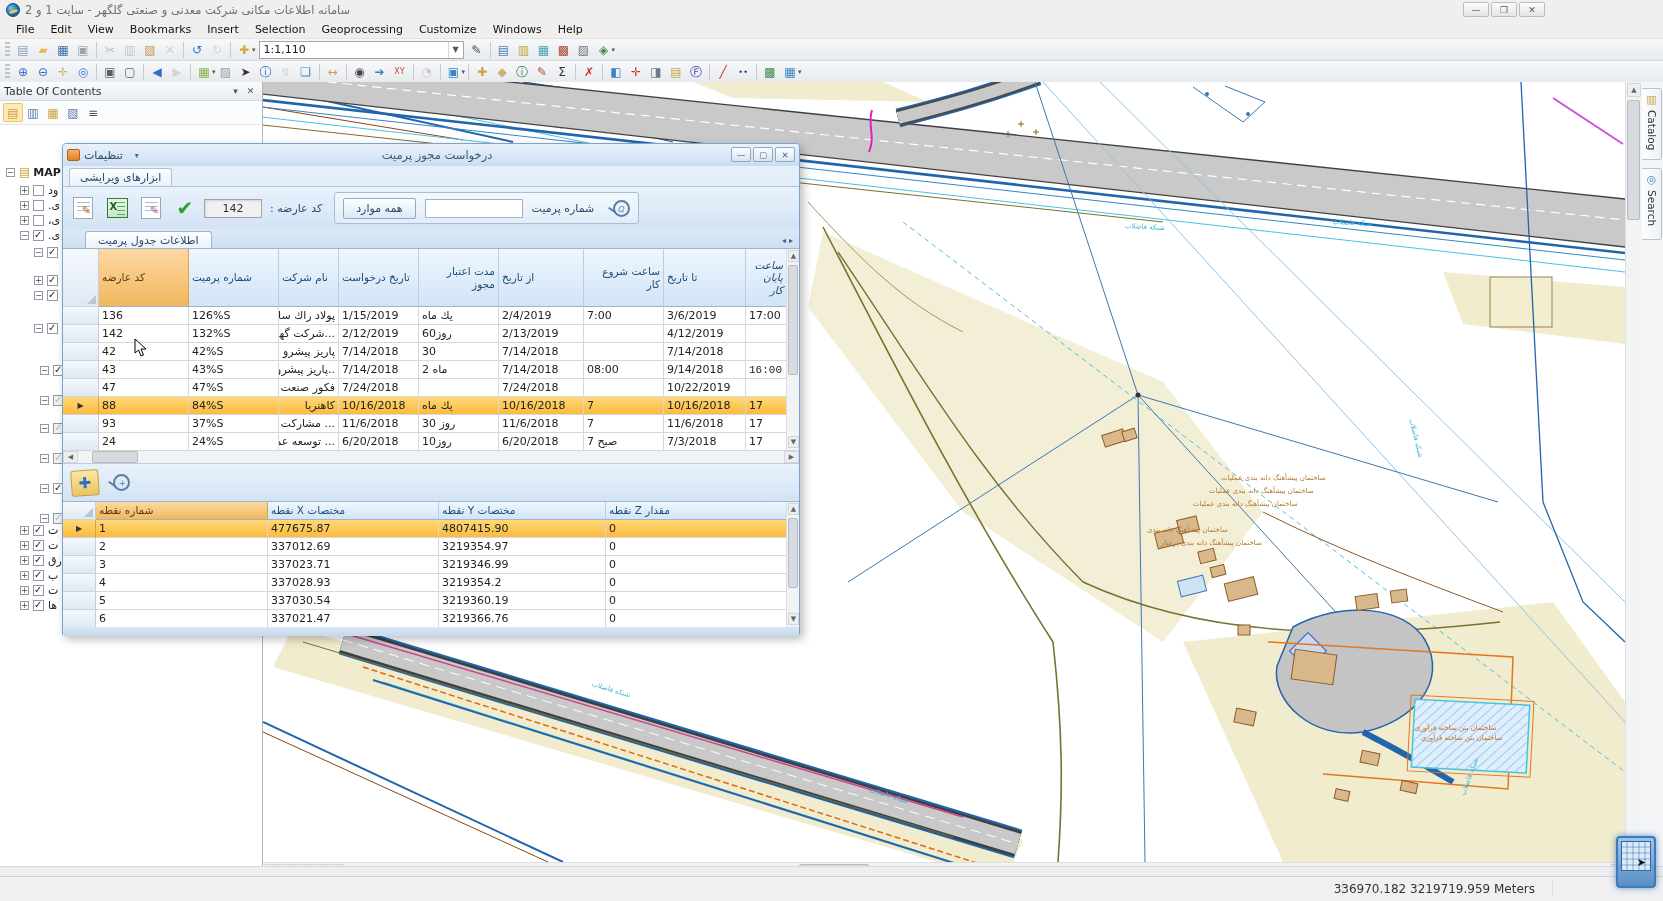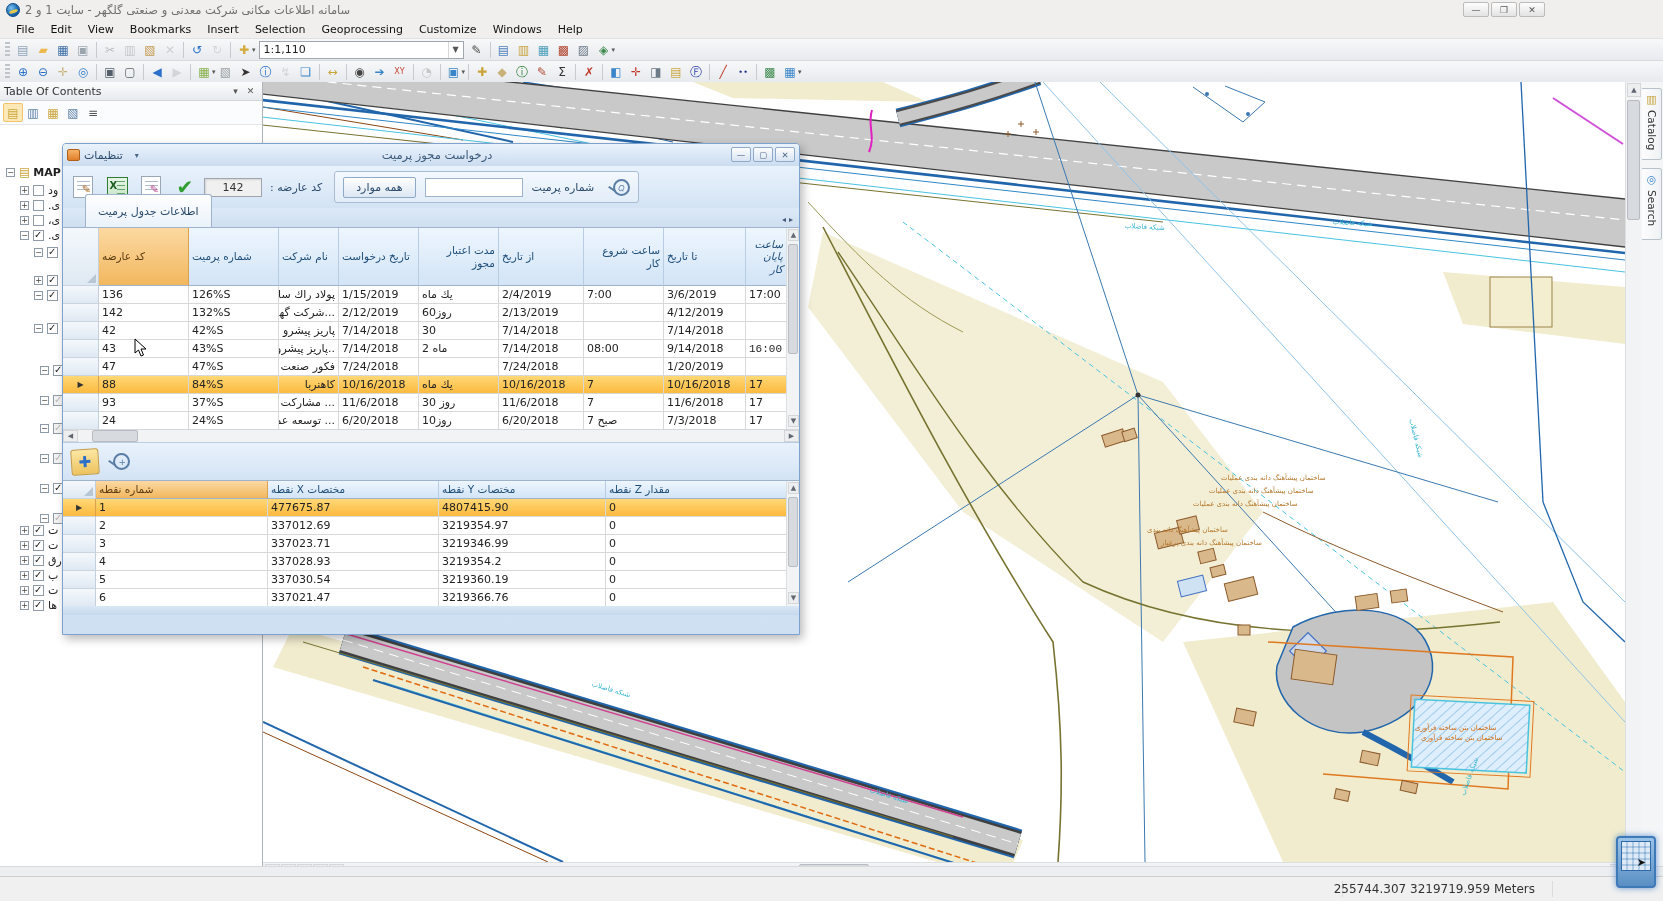--- a/index.html
+++ b/index.html
@@ -90,21 +90,21 @@
   .code-box { width:58px; height:19px; background:#f0f0f0; border:1px solid #9fa6ad; box-shadow:inset 1px 1px 2px rgba(0,0,0,0.12); display:flex; align-items:center; justify-content:center; color:#333; }
   .code-label { color:#2b4a6b; direction:rtl; margin:0 4px; }
   .search-group { height:32px; border:1px solid #a8bcd4; border-radius:3px; background:linear-gradient(#f3f8fd,#e2edf8); display:flex; align-items:center; padding:0 8px; gap:9px; margin-left:4px; }
   .btn-all { height:21px; padding:0 12px; border:1px solid #8fa9c8; border-radius:2px; background:linear-gradient(#fefefe,#dce7f3); color:#2b4a6b; display:flex; align-items:center; direction:rtl; }
   .permit-input { width:98px; height:19px; border:1px solid #9fb4cc; background:#fff; }
   .search-label { color:#2b4a6b; direction:rtl; }
   .mag { width:17px; height:17px; border:2px solid #5a7da6; border-radius:50%; position:relative; margin-left:10px; }
   .mag:after { content:""; position:absolute; left:-7px; top:7px; width:8px; height:2px; background:#5a7da6; transform:rotate(35deg); }
   .mag .dot { position:absolute; left:3px; top:3px; font-size:8px; color:#5a7da6; }
   .dlg-gridtabs { height:19px; display:flex; align-items:flex-end; padding-left:22px; position:relative; background:linear-gradient(#dcE9f7,#cfdff1); }
-  .grid-tab { height:17px; padding:16px 12px; background:linear-gradient(#fefeff,#eaf2fa); border:1px solid #9fb4cc; border-bottom:none; border-radius:3px 3px 0 0; color:#2b4a6b; display:flex; align-items:center; direction:rtl; }
+  .grid-tab { height:17px; padding:0 12px; background:linear-gradient(#fefeff,#eaf2fa); border:1px solid #9fb4cc; border-bottom:none; border-radius:3px 3px 0 0; color:#2b4a6b; display:flex; align-items:center; direction:rtl; }
   .gridtab-arrows { position:absolute; right:6px; bottom:3px; display:flex; gap:3px; color:#44587a; font-size:8px; }
 
   
   .grid { position:relative; background:#fff; border-top:1px solid #9fb4cc; overflow:hidden; }
   .g-head, .g-row { display:flex; }
   .g-cell { border-right:1px solid #d8d8d8; border-bottom:1px solid #d8d8d8; overflow:hidden; white-space:nowrap; padding:0 3px; display:flex; align-items:center; }
   .g-hcell { border-right:1px solid #b9cde2; border-bottom:1px solid #9fb4cc; background:linear-gradient(#eef6fe,#d2e4f6); color:#1e4d78; justify-content:flex-end; text-align:right; direction:rtl; font-size:10.5px; line-height:1.15; white-space:normal; }
   .g-hcell.orange, .g-selcell.orange { background:linear-gradient(#fcd9a2,#f2b75e); border-right-color:#dca14d; color:#5a3a10; }
   .g-selcell { background:linear-gradient(#f4f8fc,#dfe9f3); border-right:1px solid #c3cfdb; border-bottom:1px solid #c9d4df; position:relative; }
   .sel-head { position:relative; }
@@ -628,20 +628,23 @@
       <span class="dlg-mini-icon"></span>
       <span class="dlg-mini-label">تنظیمات</span>
       <span class="dlg-mini-caret">▾</span>
     </span>
     <span class="dlg-buttons">
       <span class="dlg-btn">—</span>
       <span class="dlg-btn">▢</span>
       <span class="dlg-btn">✕</span>
     </span>
   </div>
+  <div class="dlg-tabrow">
+    <span class="dlg-tab">ابزارهای ویرایشی</span>
+  </div>
   <div class="dlg-toolbar">
     <span class="big-icon">
       <span class="sheet">
           <span class="lines"></span>
           <span class="pencil-mini">✎</span>
         </span>
     </span>
     <span class="big-icon">
         <span class="excel-grid"></span>
       </span>
@@ -736,21 +739,21 @@
       </div>
       <div class="g-row">
         <span class="g-cell g-selcell" style="width: 36px; height: 18px; flex: 0 0 auto; justify-content: center;"></span>
         <span class="g-cell" style="width: 90px; height: 18px; flex: 0 0 auto;">47</span>
         <span class="g-cell" style="width: 90px; height: 18px; flex: 0 0 auto;">47%S</span>
         <span class="g-cell" style="width: 60px; height: 18px; flex: 0 0 auto; direction: rtl; justify-content: flex-start;">فکور صنعت تهران</span>
         <span class="g-cell" style="width: 80px; height: 18px; flex: 0 0 auto;">7/24/2018</span>
         <span class="g-cell" style="width: 80px; height: 18px; flex: 0 0 auto;"></span>
         <span class="g-cell" style="width: 85px; height: 18px; flex: 0 0 auto;">7/24/2018</span>
         <span class="g-cell" style="width: 80px; height: 18px; flex: 0 0 auto;"></span>
-        <span class="g-cell" style="width: 82px; height: 18px; flex: 0 0 auto;">1/20/2019</span>
+        <span class="g-cell" style="width: 82px; height: 18px; flex: 0 0 auto;">10/22/2019</span>
         <span class="g-cell" style="width: 41px; height: 18px; flex: 0 0 auto;"></span>
       </div>
       <div class="g-row selected">
         <span class="g-cell g-selcell orange" style="width: 36px; height: 18px; flex: 0 0 auto; justify-content: center;">
           <span class="row-marker">▶</span>
         </span>
         <span class="g-cell" style="width: 90px; height: 18px; flex: 0 0 auto;">88</span>
         <span class="g-cell" style="width: 90px; height: 18px; flex: 0 0 auto;">84%S</span>
         <span class="g-cell" style="width: 60px; height: 18px; flex: 0 0 auto; direction: rtl; justify-content: flex-start;">کاهنربا</span>
         <span class="g-cell" style="width: 80px; height: 18px; flex: 0 0 auto;">10/16/2018</span>
@@ -869,19 +872,19 @@
 </div>
 
 <svg class="cursor-arrow" style="left:134px; top:338px;" width="14" height="20" viewBox="0 0 14 20">
   <polygon points="1,1 1,15 4.5,12 7,18 9.5,17 7,11 12,11" fill="#fff" stroke="#000" stroke-width="1"></polygon>
 </svg>
 
 <div class="gutter"></div>
 <div class="statusbar">
   <span class="status-sep" style="right:320px;"></span>
   <span class="status-sep" style="right:110px;"></span>
-  <span class="status-coords">255744.307  3219719.959 Meters</span>
+  <span class="status-coords">336970.182  3219719.959 Meters</span>
 </div>
 
 <div class="overlay-icon">
   <span class="thumb"></span>
   <span class="curs">➤</span>
 </div>
 
 </body></html>

